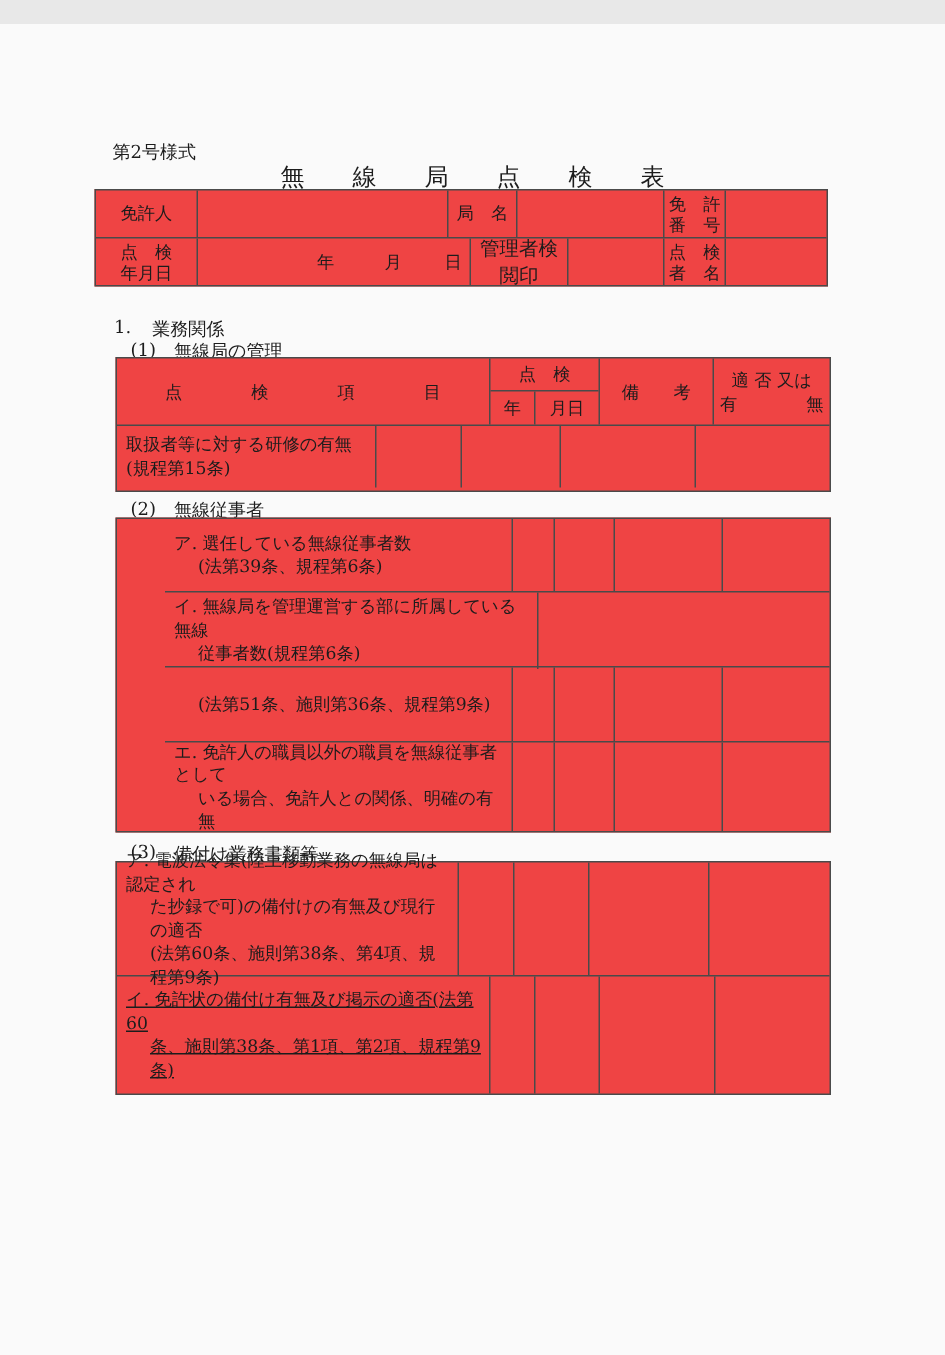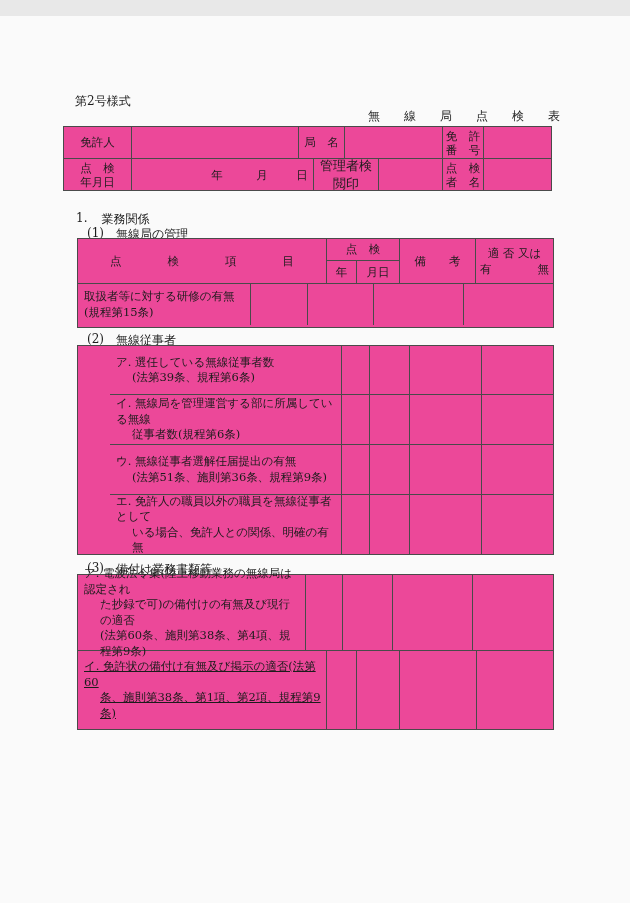--- a/index.html
+++ b/index.html
@@ -4,21 +4,21 @@
 <style>
   html,body{margin:0;padding:0;background:#e8e8e8;}
   .page{
     position:relative;width:630px;height:903px;margin:16px auto;
     background:#fafafa;color:#1c1c1c;
     font-family:"DejaVu Serif","Liberation Serif",serif;
     font-size:11.5px;overflow:hidden;
   }
   .abs{position:absolute;}
   
-  .tbl{position:absolute;border:1px solid #4a4a4a;box-sizing:border-box;background:#ec4899;}
+  .tbl{position:absolute;border:1px solid #4a4a4a;box-sizing:border-box;background:#ef4444;}
   .trow{display:flex;box-sizing:border-box;border-bottom:1px solid #4a4a4a;}
   .trow:last-child{border-bottom:none;}
   .tc{box-sizing:border-box;border-right:1px solid #4a4a4a;position:relative;
       display:flex;flex-direction:column;justify-content:center;}
   .tc:last-child{border-right:none;}
   .ctr{align-items:center;text-align:center;}
   
   .info-label{line-height:14px;text-align:center;}
   .seal-label{font-size:13px;}
   .date-unit{position:absolute;top:50%;transform:translate(-50%,-50%);}
@@ -38,21 +38,21 @@
   .check-bot .yr{width:30px;box-sizing:border-box;border-right:1px solid #4a4a4a;
       display:flex;align-items:center;justify-content:center;}
   .check-bot .md{flex:1;display:flex;align-items:center;justify-content:center;}
   .hdr-two-line{line-height:16px;text-align:center;}
   
   .heading{display:flex;font-size:12px;}
   .heading .no{flex:none;}
   .h-title{margin-left:14px;}
   .h-title-sub{margin-left:12px;}
   .form-label{font-size:12px;}
-  .doc-title{font-size:12px;text-align:right;}
+  .doc-title{font-size:16px;text-align:center;}
 </style>
 </head>
 <body>
 
 <div class="page">
 
   <div class="abs form-label" style="left:75px;top:77px;">第2号様式</div>
 
   <div class="abs doc-title" style="left:70px;top:92px;width:490px;">無　　線　　局　　点　　検　　表</div>
 
@@ -138,36 +138,35 @@
         <div class="item-lines">
           <div>ア. 選任している無線従事者数</div>
           <div class="cont">(法第39条、規程第6条)</div>
         </div>
       </div>
       <div class="tc year-col"></div>
       <div class="tc md-col"></div>
       <div class="tc res-col"></div>
       <div class="tc rem-col"></div>
     </div>
-    <div class="trow" style="height:50px;">
+    <div class="trow" style="height:50px;flex-direction:column;">
       <div class="tc item-col">
         <div class="item-lines">
           <div>イ. 無線局を管理運営する部に所属している無線</div>
           <div class="cont">従事者数(規程第6条)</div>
         </div>
       </div>
       <div class="tc year-col"></div>
       <div class="tc md-col"></div>
       <div class="tc res-col"></div>
       <div class="tc rem-col"></div>
     </div>
     <div class="trow" style="height:50px;">
       <div class="tc item-col">
         <div class="item-lines">
-          <div>ウ. 無線従事者選解任届提出の有無</div>
           <div class="cont">(法第51条、施則第36条、規程第9条)</div>
         </div>
       </div>
       <div class="tc year-col"></div>
       <div class="tc md-col"></div>
       <div class="tc res-col"></div>
       <div class="tc rem-col"></div>
     </div>
     <div class="trow" style="height:59px;">
       <div class="tc item-col">

